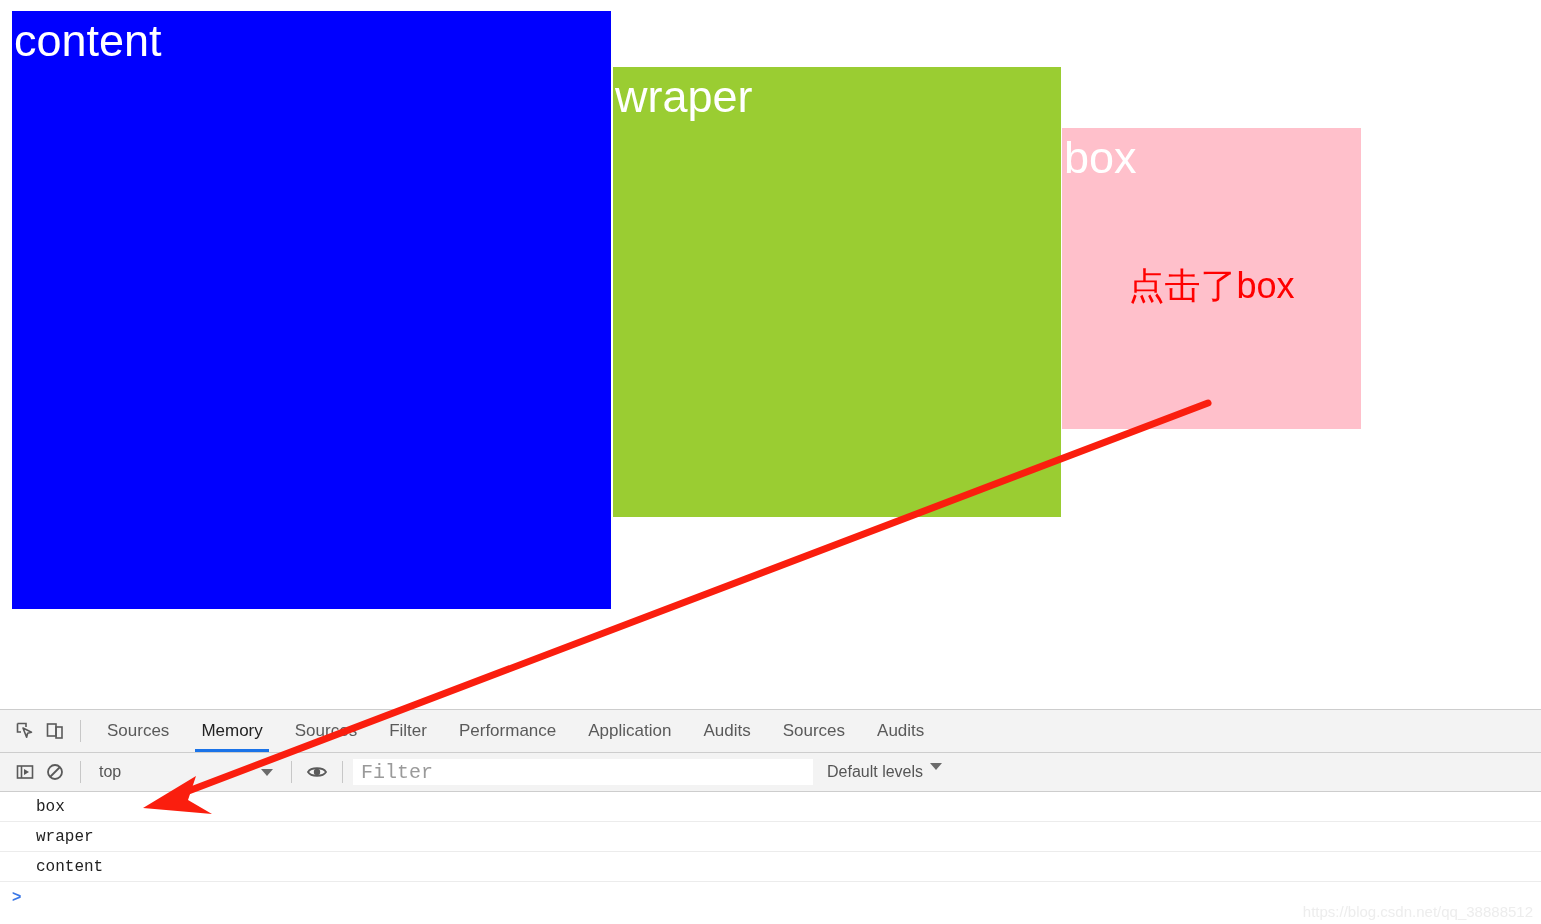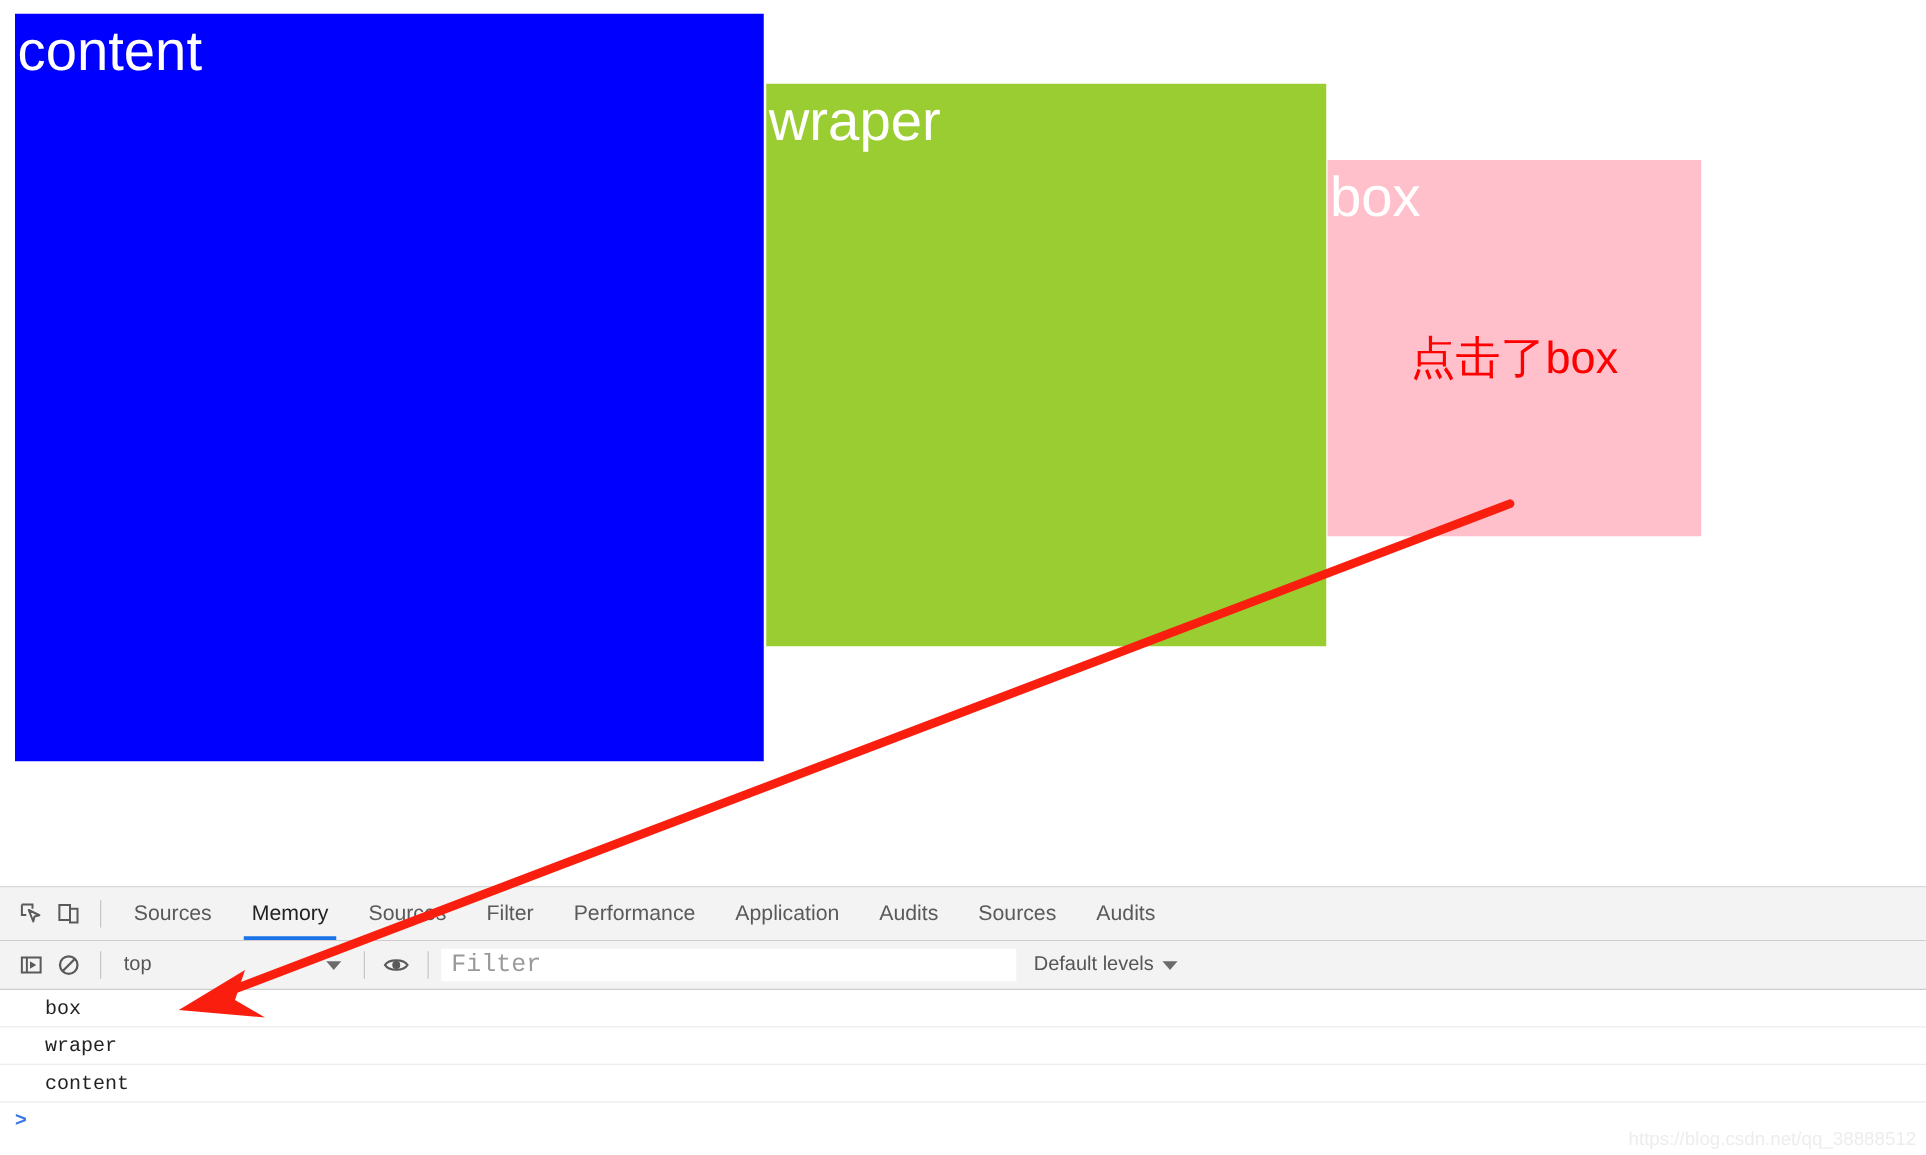--- a/index.html
+++ b/index.html
@@ -198,21 +198,21 @@
     color: #701a75;
     padding: 0 8px;
     box-sizing: border-box;
     font-family: Liberation Mono, monospace;
     flex: 0 0 auto;
   }
   #filter-input::placeholder { color: #9a9a9a; opacity: 1; }
 
   #levels-select {
     display: flex;
-    align-items: center;
+    align-items: flex-start;
     padding-left: 14px;
     flex: 0 0 auto;
   }
   #levels-label { font-size: 16px; color: #555555; margin-right: 7px; }
 
   #console-messages {
     position: relative;
     background: #ffffff;
   }
   .console-row {

